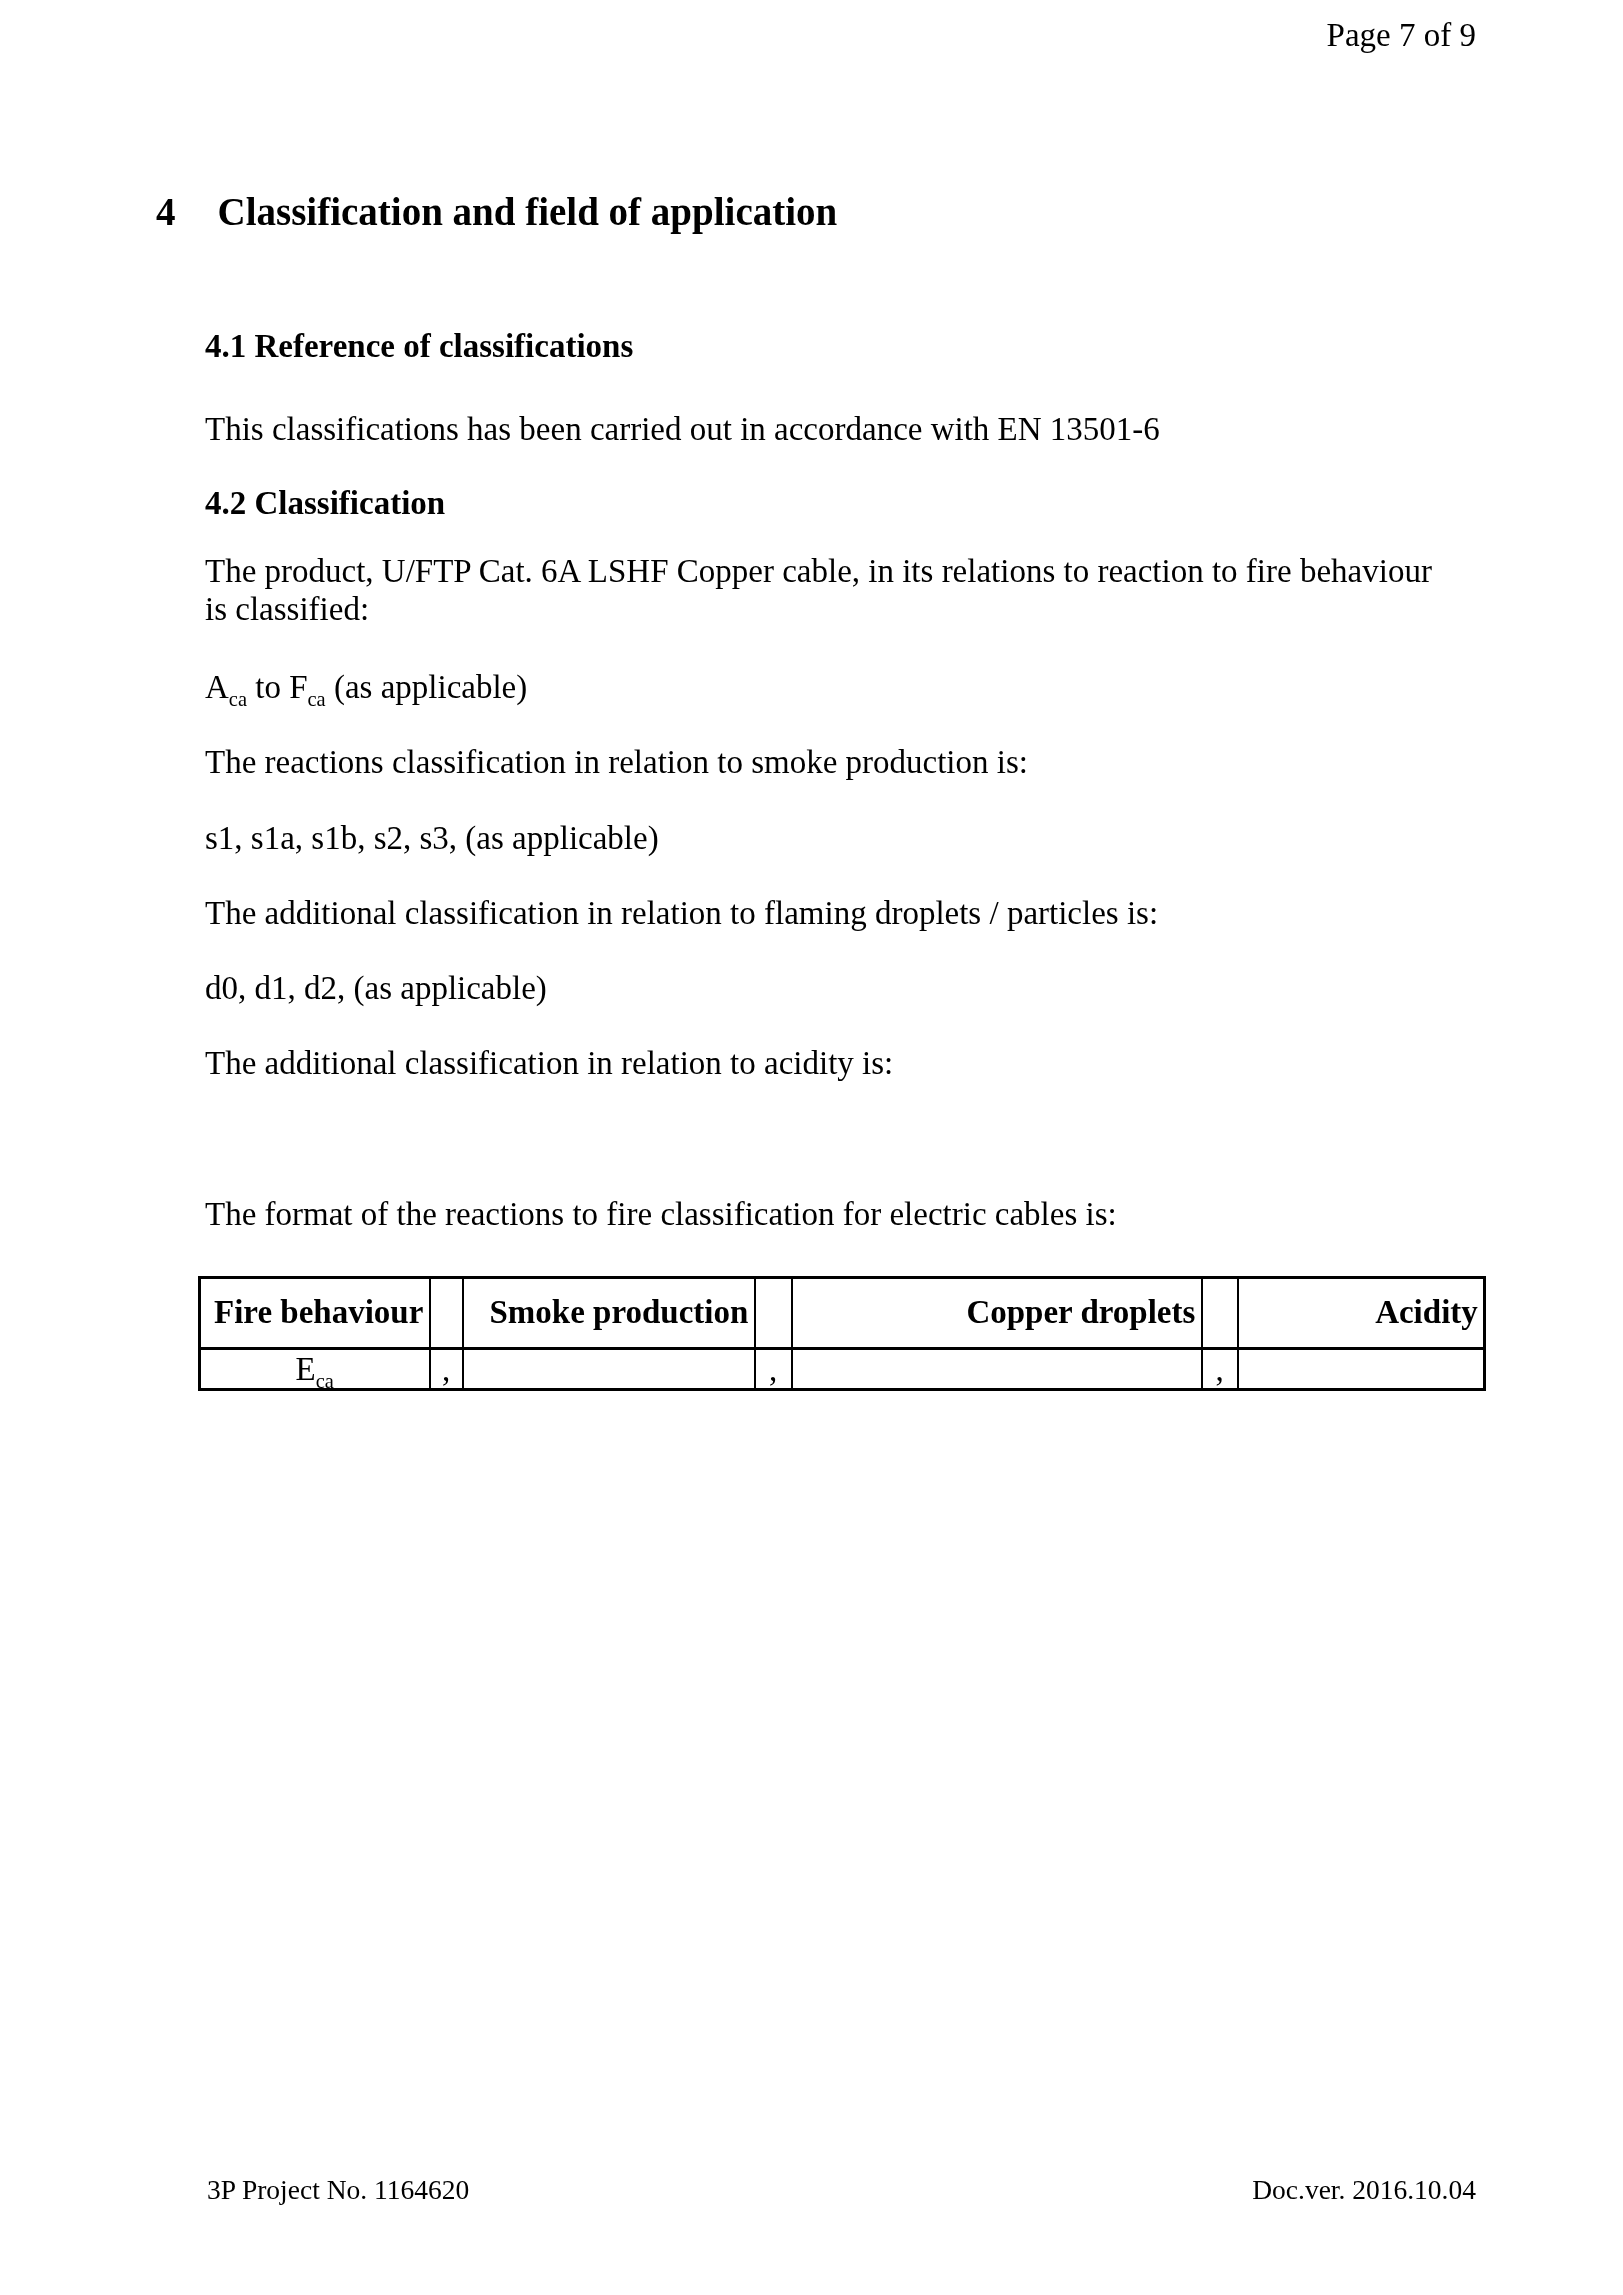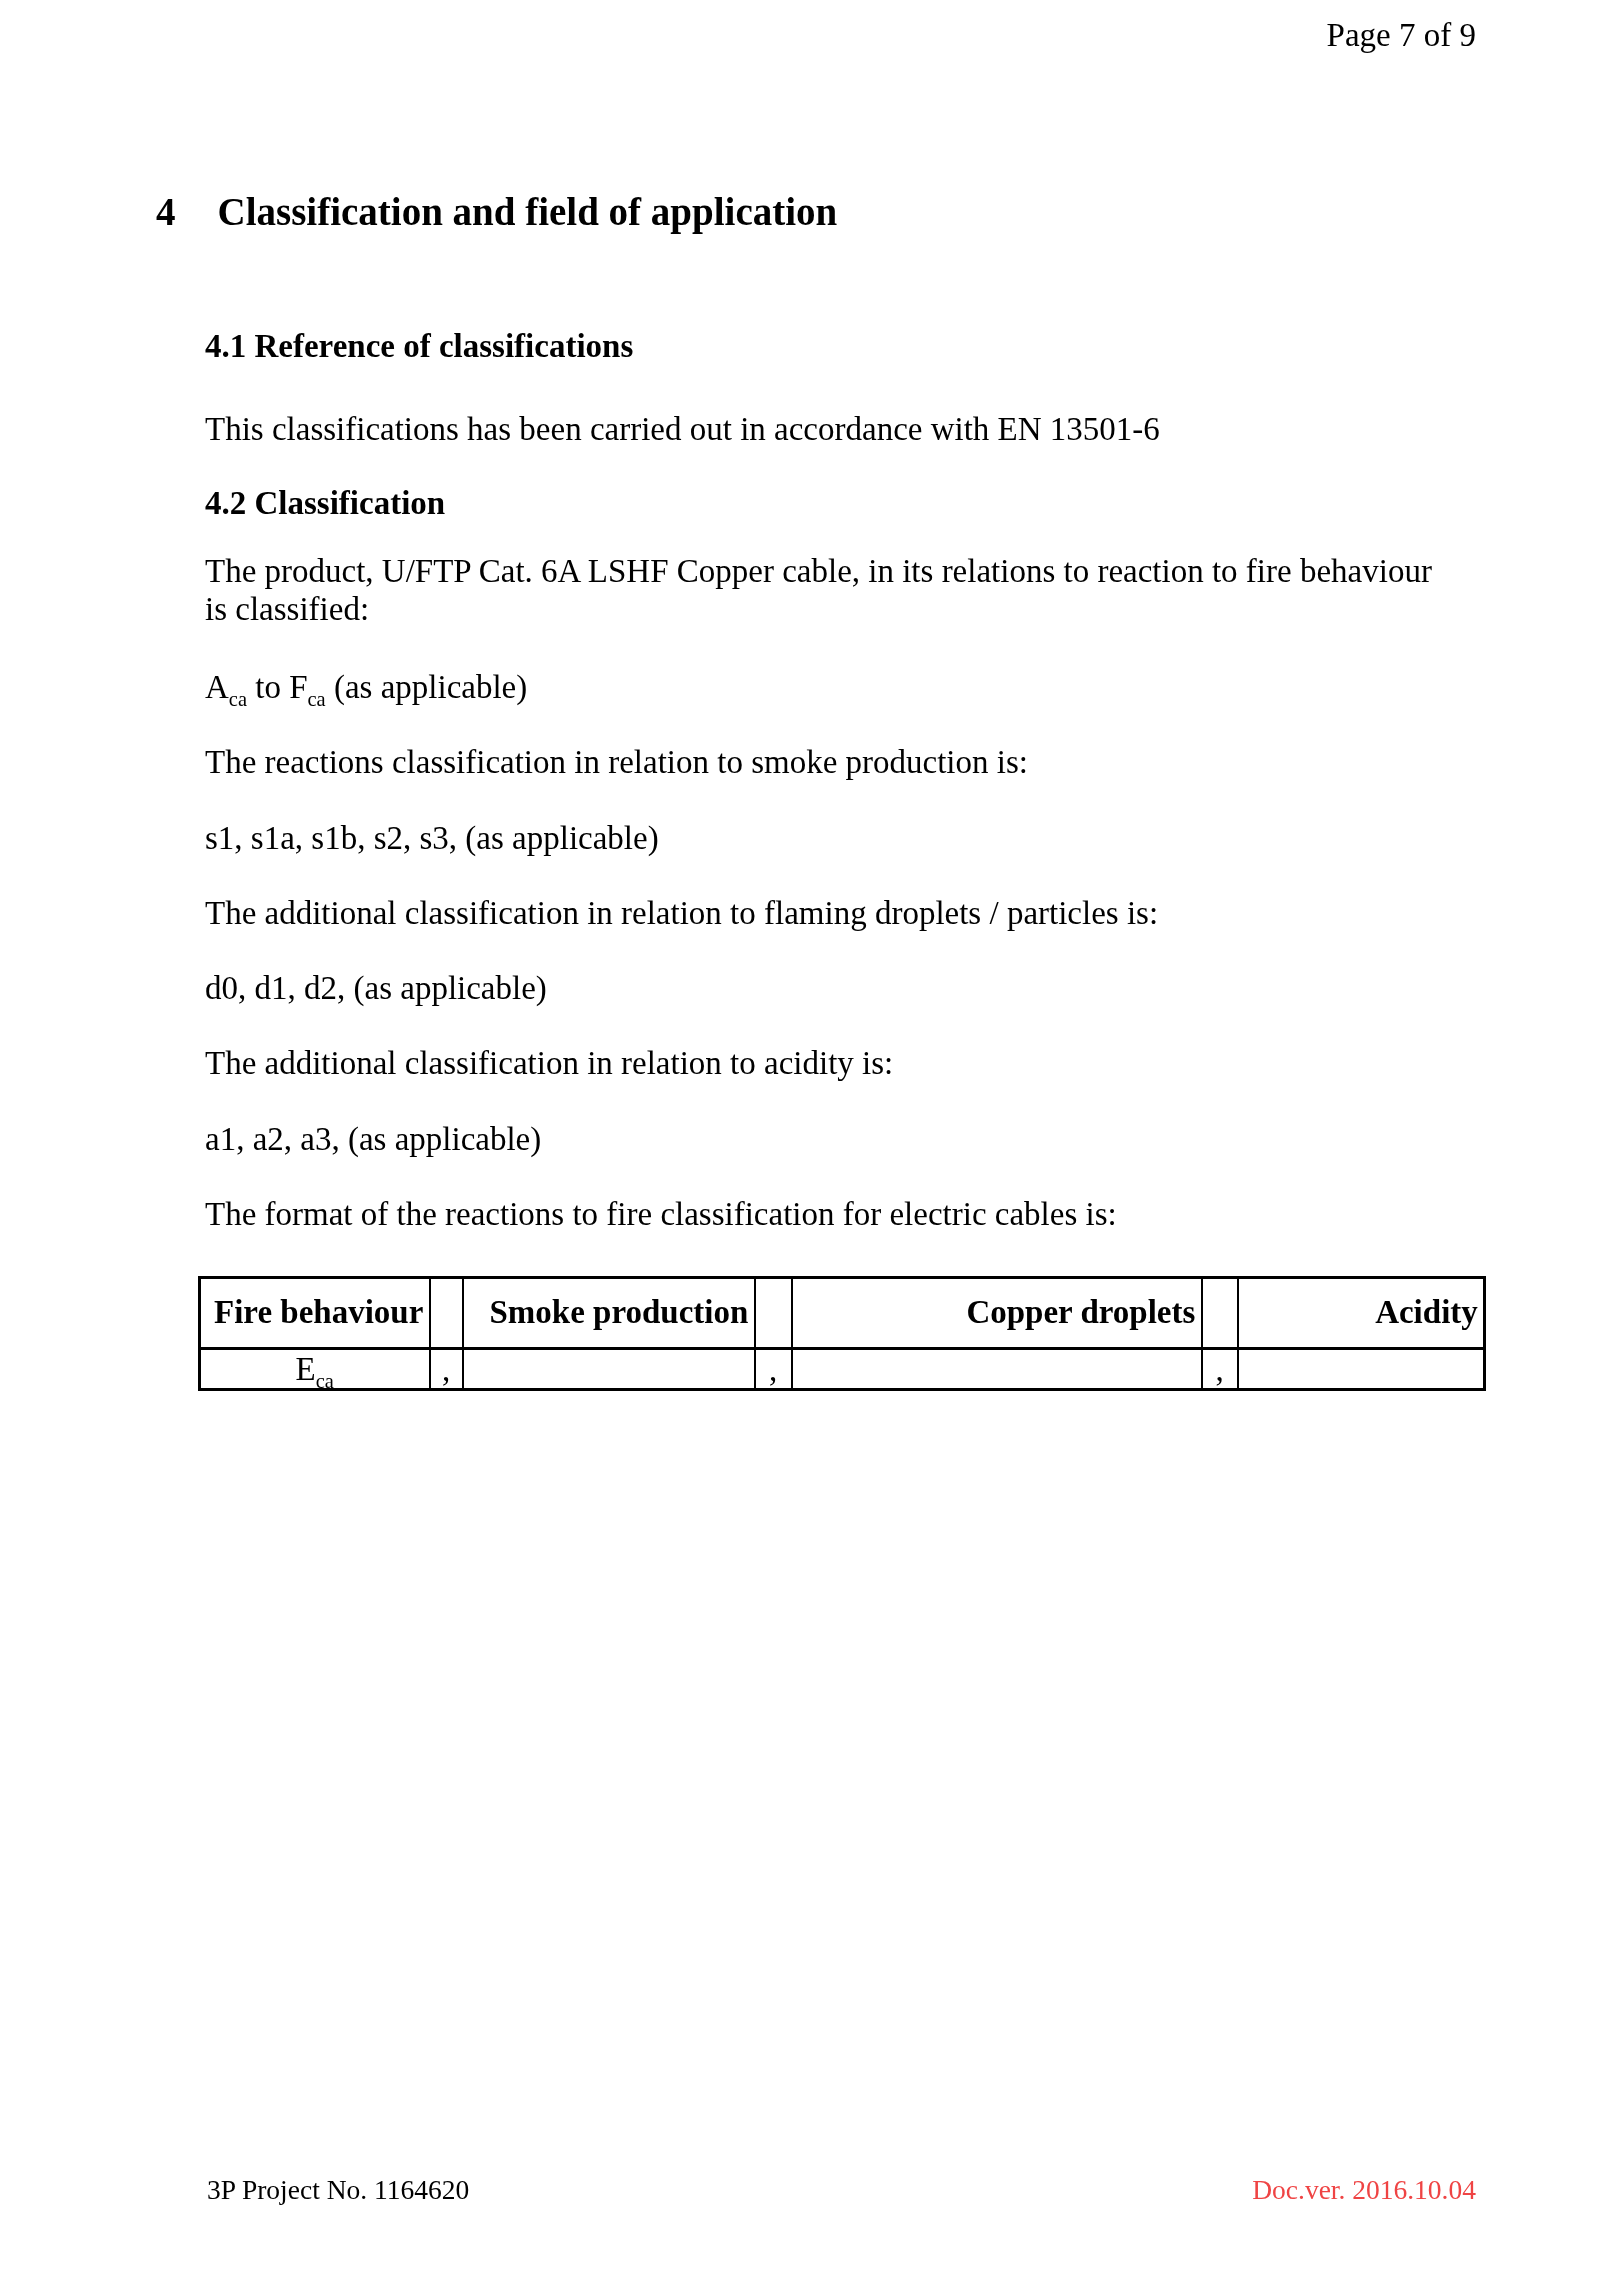--- a/index.html
+++ b/index.html
@@ -89,21 +89,21 @@
     top: 2174px;
     font-size: 27.5px;
     line-height: 1.15;
   }
   .footer-right {
     position: absolute;
     right: 147px;
     top: 2174px;
     font-size: 27.5px;
     line-height: 1.15;
-    color: #ef4444;
+    color: #000000;
   }
 </style>
 </head>
 <body>
 
 <div class="page">
 
   <div class="page-number">Page 7 of 9</div>
 
   <div class="h1">
@@ -123,21 +123,20 @@
   <div class="para" style="top:743px;">The reactions classification in relation to smoke production is:</div>
 
   <div class="para" style="top:819px;">s1, s1a, s1b, s2, s3, (as applicable)</div>
 
   <div class="para" style="top:894px;">The additional classification in relation to flaming droplets / particles is:</div>
 
   <div class="para" style="top:969px;">d0, d1, d2, (as applicable)</div>
 
   <div class="para" style="top:1044px;">The additional classification in relation to acidity is:</div>
 
-  <div class="para" style="top:1120px;">a1, a2, a3, (as applicable)</div>
 
   <div class="para" style="top:1195px;">The format of the reactions to fire classification for electric cables is:</div>
 
   <table class="doc-table">
     <colgroup>
       <col style="width:230px;">
       <col style="width:33px;">
       <col style="width:292px;">
       <col style="width:37px;">
       <col style="width:410px;">

